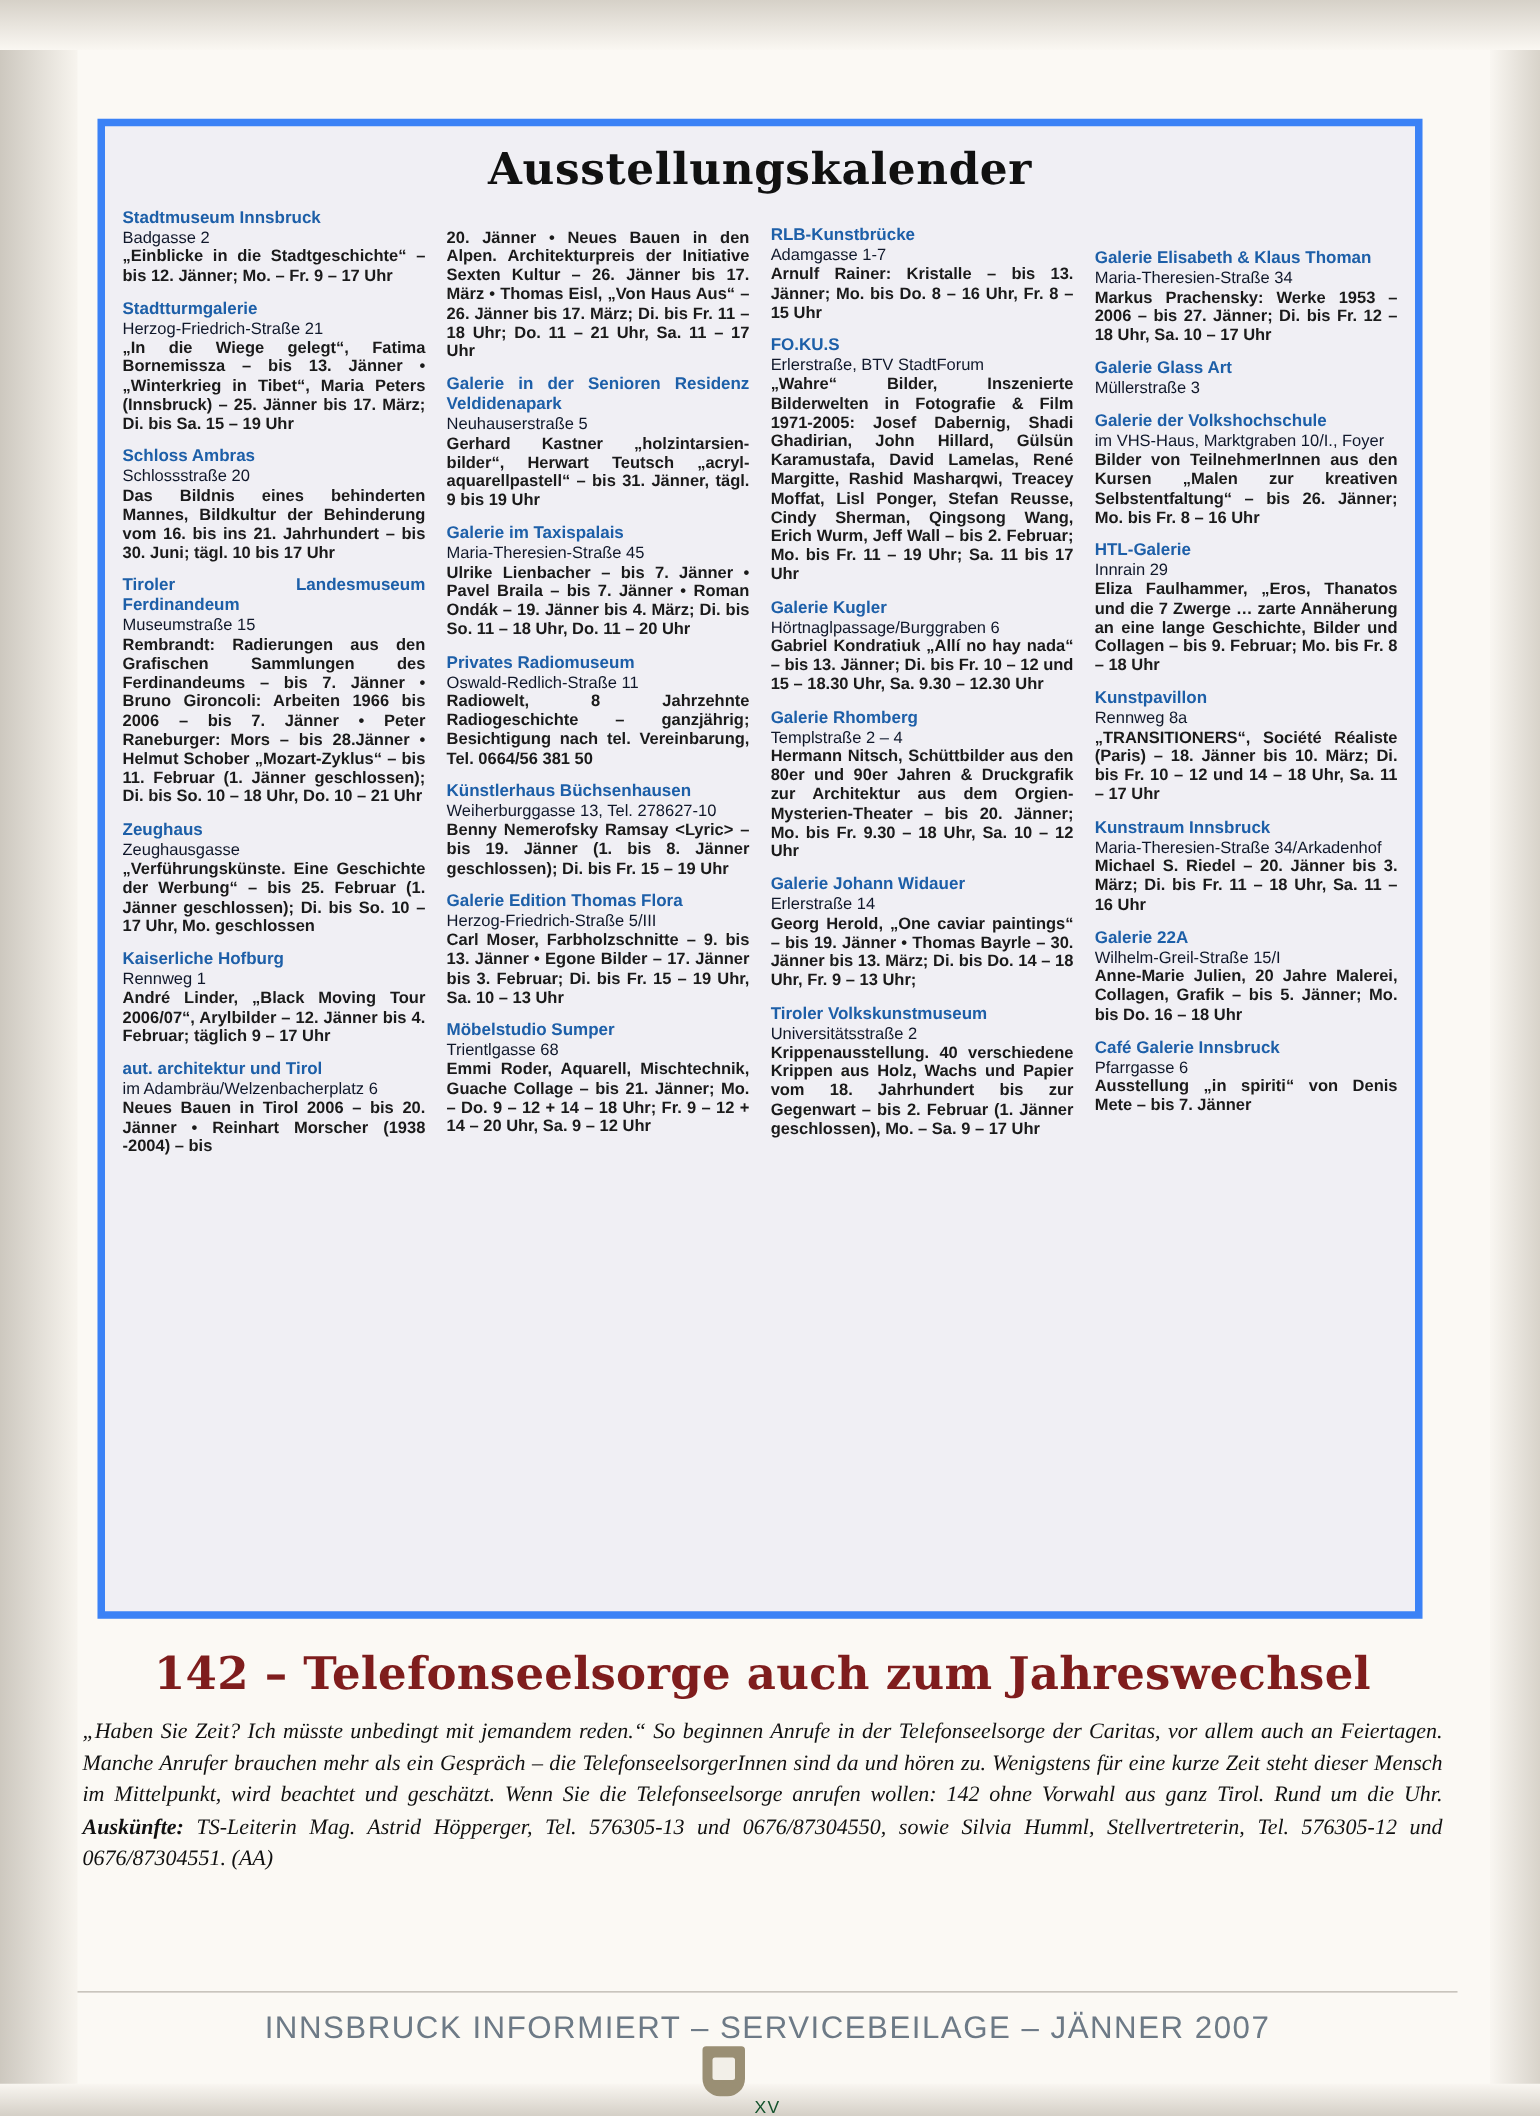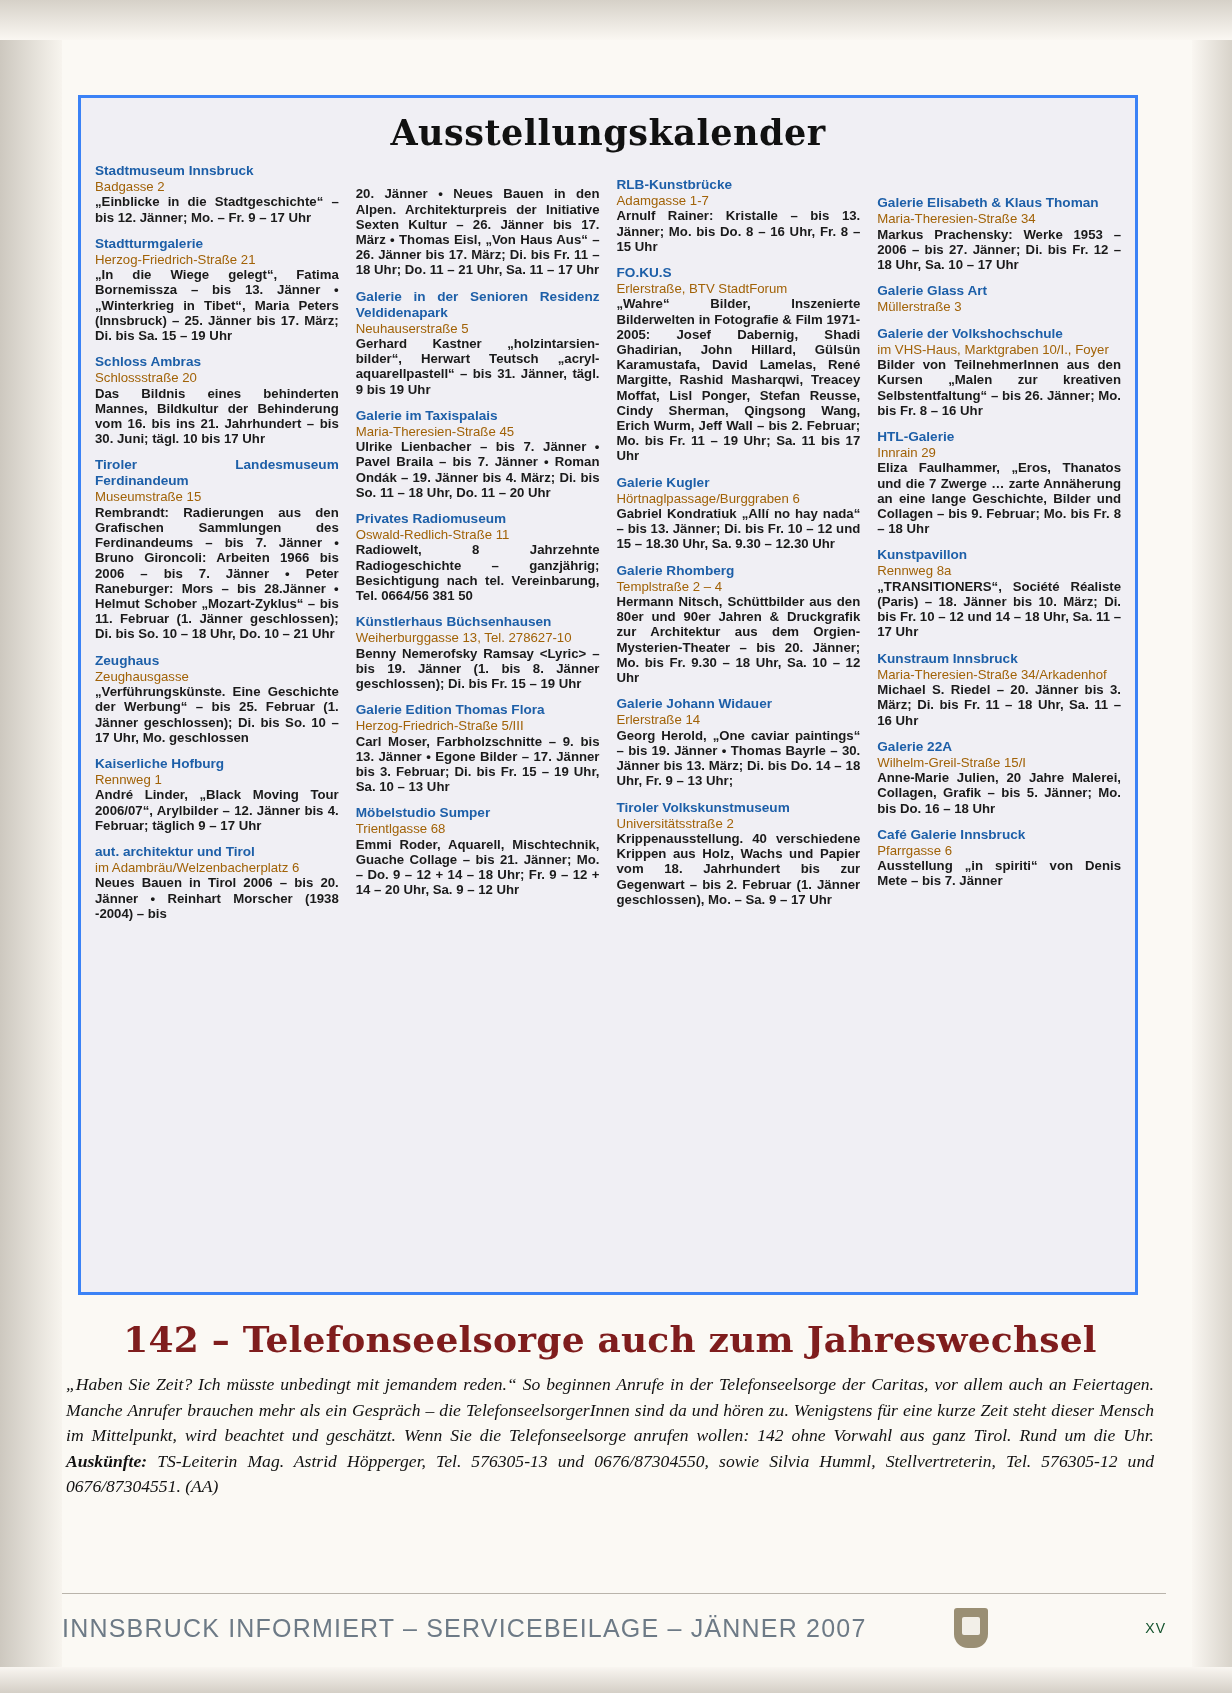--- a/index.html
+++ b/index.html
@@ -23,21 +23,21 @@
     background:linear-gradient(to left,#d8d3ca,#f9f6f1); }
   .scan-top { position:absolute; left:0; top:0; width:1232px; height:40px;
     background:linear-gradient(to bottom,#d6d1c8,#faf7f2); }
   .scan-bottom { position:absolute; left:0; bottom:0; width:1232px; height:26px;
     background:linear-gradient(to top,#d4cfc6,#f9f6f1); }
 
   .calendar-block {
     position:absolute;
     left:78px; top:95px; width:1060px; height:1200px;
     background:#f0eff4;
-    border:3px solid #3b82f6;
+    border:6px solid #3b82f6;
   }
   .cal-title {
     text-align:center;
     font-family:"DejaVu Serif", serif;
     font-weight:bold;
     font-size:35px;
     letter-spacing:0.5px;
     color:#111;
     padding-top:14px;
     padding-bottom:10px;
@@ -55,21 +55,21 @@
     color:#1a1a1a;
     text-align:justify;
   }
   .entry { margin-bottom:11px; }
   .head {
     color:#1d5fa8;
     font-weight:bold;
     font-size:13.6px;
     line-height:16px;
   }
-  .sub { color:#a16207; }
+  .sub { color:#0f172a; }
   .bold { font-weight:bold; }
   .tight { line-height:15.2px; }
 
   .tel-block {
     position:absolute;
     left:60px; top:1318px; width:1100px;
   }
   .tel-title {
     font-family:"DejaVu Serif", serif;
     font-weight:bold;
@@ -91,21 +91,21 @@
   .tel-body b { font-style:italic; font-weight:bold; }
 
   .footer-rule {
     position:absolute;
     left:62px; top:1593px; width:1104px; height:1px;
     background:#b9b4ab;
   }
   .footer {
     position:absolute;
     left:62px; top:1608px; width:1104px;
-    display:flex; align-items:center; justify-content:space-between;
+    display:flex; align-items:center; justify-content:space-between;flex-direction:column;
   }
   .footer-text {
     font-size:25px;
     letter-spacing:1.2px;
     color:#6d7a86;
     font-family:"Liberation Sans", sans-serif;
   }
   .footer-page {
     font-size:14px;
     color:#14532d;

